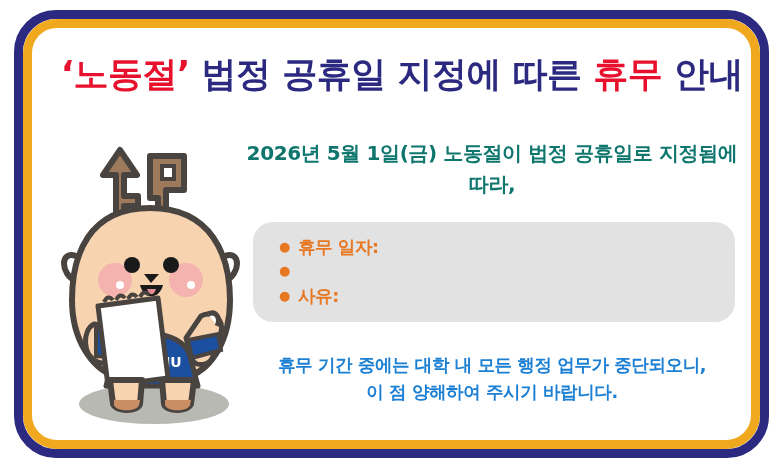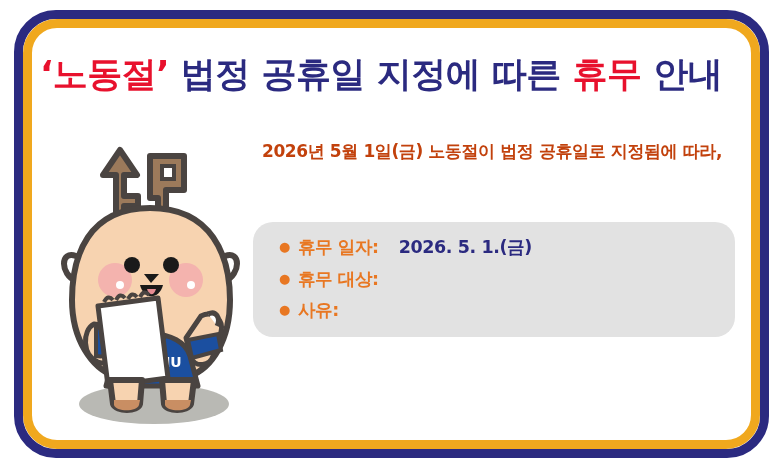--- a/index.html
+++ b/index.html
@@ -38,21 +38,21 @@
     border-radius: 34px;
     box-sizing: border-box;
   }
 
   
   .title {
     position: absolute;
     left: 40px;
     top: 54px;
     width: 703px;
-    text-align: left;
+    text-align: right;
     font-size: 35px;
     font-weight: bold;
     letter-spacing: -0.5px;
     white-space: nowrap;
     line-height: 1.15;
   }
   .t-red  { color: #E8112D; }
   .t-navy { color: #2B2A80; }
 
   
@@ -65,22 +65,22 @@
   }
   .mascot svg { display: block; width: 100%; height: 100%; }
 
   
   .intro {
     position: absolute;
     left: 238px;
     top: 138px;
     width: 508px;
     text-align: center;
-    color: #c2410c;
-    font-size: 17px;
+    color: #0f766e;
+    font-size: 20px;
     font-weight: bold;
     line-height: 1.55;
     letter-spacing: -0.4px;
   }
 
   
   .panel {
     position: absolute;
     left: 253px;
     top: 222px;
@@ -101,21 +101,21 @@
     white-space: nowrap;
   }
   .dot {
     color: #E87722;
     font-size: 13px;
     margin-right: 8px;
     line-height: 1;
     position: relative;
     top: -2px;
   }
-  .b-label { color: #E87722; margin-right: 20px; }
+  .b-label { color: #E87722; margin-right: 8px; }
   .b-value { color: #2B2A80; }
 
   
   .closing {
     position: absolute;
     left: 238px;
     top: 352px;
     width: 508px;
     text-align: center;
     color: #1B7FD4;
@@ -192,26 +192,28 @@
   </div>
 
   <div class="intro">
     <div>2026년 5월 1일(금) 노동절이 법정 공휴일로 지정됨에 따라,</div>
   </div>
 
   <div class="panel">
     <div class="bullet-row">
       <span class="dot">●</span>
       <span class="b-label">휴무 일자:</span>
-      <span class="b-value">2026. 5. 1.(금)</span>
     </div>
     <div class="bullet-row">
       <span class="dot">●</span>
-      <span class="b-label">휴무 대상:</span>
     </div>
     <div class="bullet-row">
       <span class="dot">●</span>
       <span class="b-label">사유:</span>
     </div>
   </div>
 
+  <div class="closing">
+    <div>휴무 기간 중에는 대학 내 모든 행정 업무가 중단되오니,</div>
+    <div>이 점 양해하여 주시기 바랍니다.</div>
+  </div>
 
 </div>
 
 </body></html>

